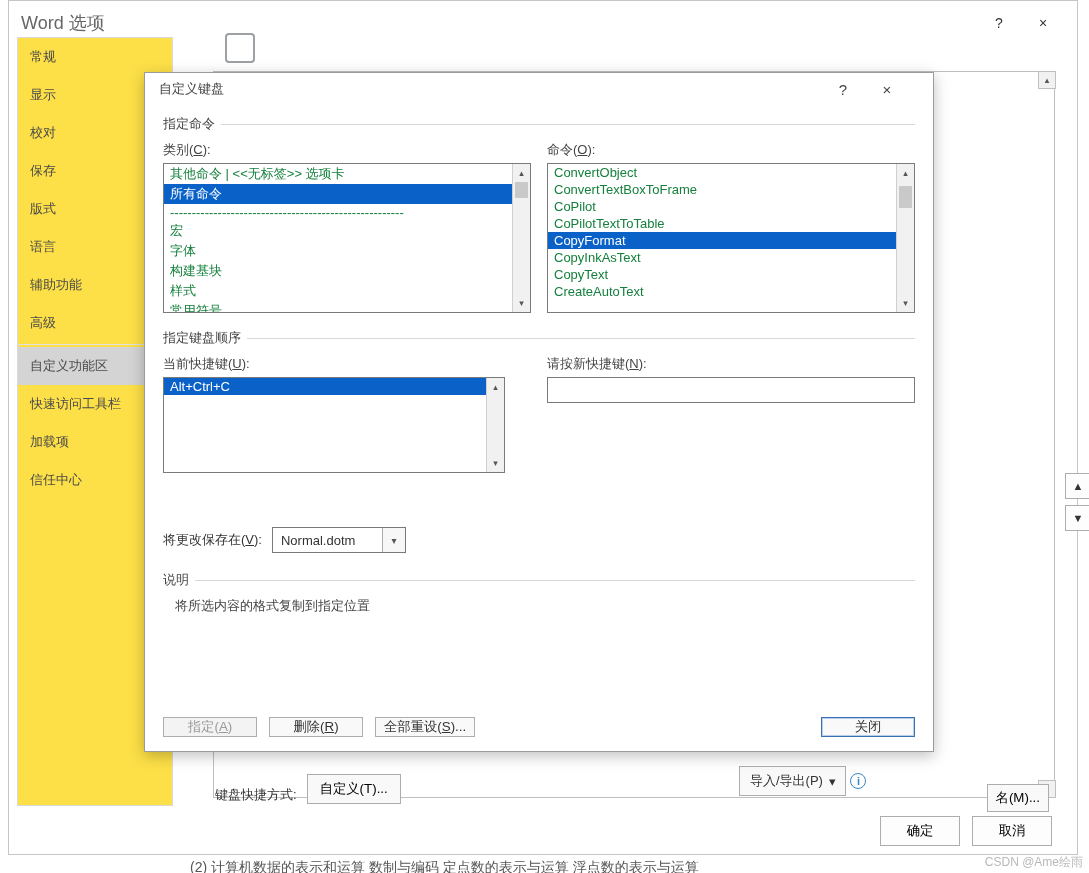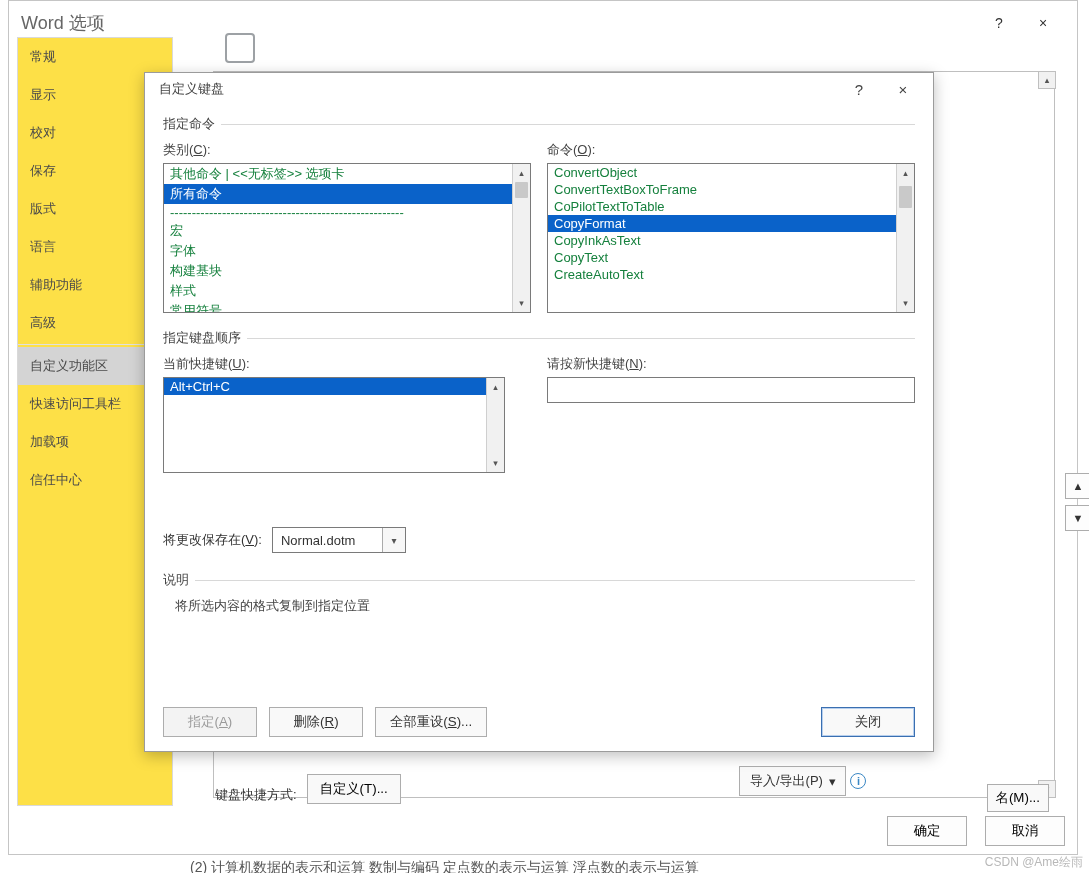--- a/index.html
+++ b/index.html
@@ -29,26 +29,26 @@
   .arrow-down-box { top:468px; }
 
   .kbd-row { position:absolute; left:206px; top:765px; display:flex; align-items:flex-end; gap:10px;margin-top:8px;}
   .kbd-row .btn { height:30px; padding:0 12px; border:1px solid #adadad; background:#f9f9f9;}
 
   .import-row { position:absolute; left:730px; top:765px; display:flex; align-items:center; gap:4px;}
   .combo-btn { border:1px solid #adadad; background:#f9f9f9; height:30px; padding:0 10px; display:inline-flex; align-items:center; gap:6px; }
   .info-icon { width:16px; height:16px; border:1.5px solid #3a87c4; border-radius:50%; color:#3a87c4; font-size:11px; text-align:center; line-height:14px; font-weight:bold;}
   .blue-underline { position:absolute; left:730px; top:714px; width:66px; height:3px; background:#3466b0; }
 
-  .options-footer { position:absolute; bottom:8px; right:12px; display:flex; gap:18px; }
+  .options-footer { position:absolute; bottom:8px; right:25px; display:flex; gap:12px; }
   .options-footer .btn, .footer-btn { width:80px; height:30px; border:1px solid #adadad; background:#fdfdfd; }
 
   
   .kb-dialog { position:absolute; top:72px; left:144px; width:790px; height:680px; background:#fff; border:1px solid #9b9b9b; box-shadow: 0 4px 14px rgba(0,0,0,0.25); }
-  .kb-titlebar { height:32px; display:flex; align-items:center; padding:0 8px 0 14px; color:#444; }
+  .kb-titlebar { height:32px; display:flex; align-items:center; padding:0 24px 0 14px; color:#444; }
   .kb-title { flex:1; font-size:13px; }
   .kb-win { display:flex; }
   .kb-win div { width:44px; height:28px; display:flex; align-items:center; justify-content:center; font-size:15px; color:#444; }
 
   .kb-body { padding: 4px 18px 12px 18px; }
   .group-label { display:flex; align-items:center; color:#444; margin:6px 0 8px; font-size:13px; }
   .group-label .line { flex:1; height:1px; background:#d8d8d8; margin-left:6px; }
 
   .two-col { display:flex; gap:16px; }
   .col { flex:1; }
@@ -70,21 +70,21 @@
   .save-row { display:flex; align-items:center; gap:10px; margin-top:54px; }
   .dropdown { height:26px; border:1px solid #7a7a7a; background:#f7f7f7; display:inline-flex; align-items:center; }
   .dropdown .dd-val { padding:0 8px; background:#fff; height:100%; display:flex; align-items:center; min-width:110px; border-right:1px solid #aaa;}
   .dropdown .dd-arrow { width:22px; text-align:center; font-size:10px; color:#555; }
 
   .desc-block { margin-top:18px; }
   .desc-text { color:#444; margin-top:8px; padding-left:12px; }
 
   .kb-footer { position:absolute; bottom:14px; left:18px; right:18px; display:flex; gap:12px; align-items:center; }
   .kb-footer .right { margin-left:auto; }
-  .btn-std { height:30px; min-width:94px; padding:0 14px; border:1px solid #adadad; background:#f9f9f9; color:#333;}
+  .btn-std { height:20px; min-width:94px; padding:0 8px; border:1px solid #adadad; background:#f9f9f9; color:#333;}
   .btn-std.disabled { color:#9a9a9a; background:#f3f3f3; }
   .btn-std.focus { border:1px solid #3a6fb1; box-shadow:0 0 0 1px #b7cfed inset; }
 
   u { text-decoration: underline; }
 
   .watermark { position:absolute; right:6px; bottom:2px; color:#b8b8b8; font-size:12px; }
   .truncated-text { position:absolute; left:190px; bottom:-4px; color:#555; font-size:14px;}
 </style>
 </head>
 <body>
@@ -184,20 +184,21 @@
           </div>
         </div>
       </div>
 
       <div class="col">
         <div class="lbl"><span>命令(<u>O</u>):</span></div>
         <div class="listbox">
           <div class="items">
             <div class="item">ConvertObject</div>
             <div class="item">ConvertTextBoxToFrame</div>
+            <div class="item">CoPilot</div>
             <div class="item">CoPilotTextToTable</div>
             <div class="item sel">CopyFormat</div>
             <div class="item">CopyInkAsText</div>
             <div class="item">CopyText</div>
             <div class="item">CreateAutoText</div>
           </div>
           <div class="sb">
             <div class="arrow top">▴</div>
             <div class="thumb" style="top:22px; height:22px;"></div>
             <div class="arrow bot">▾</div>

